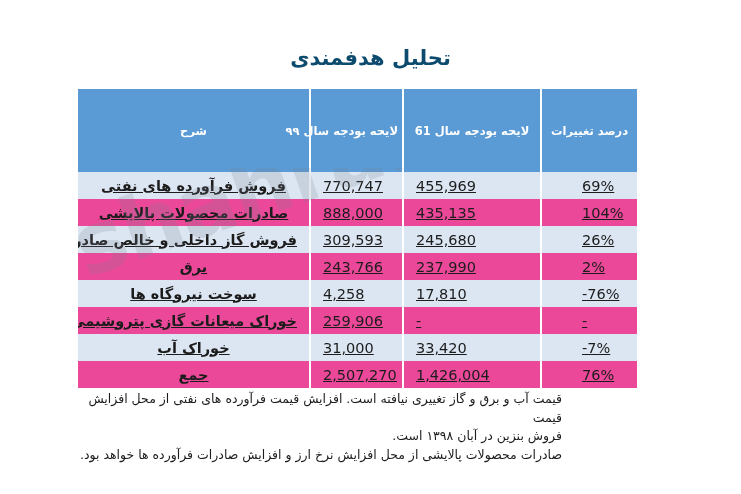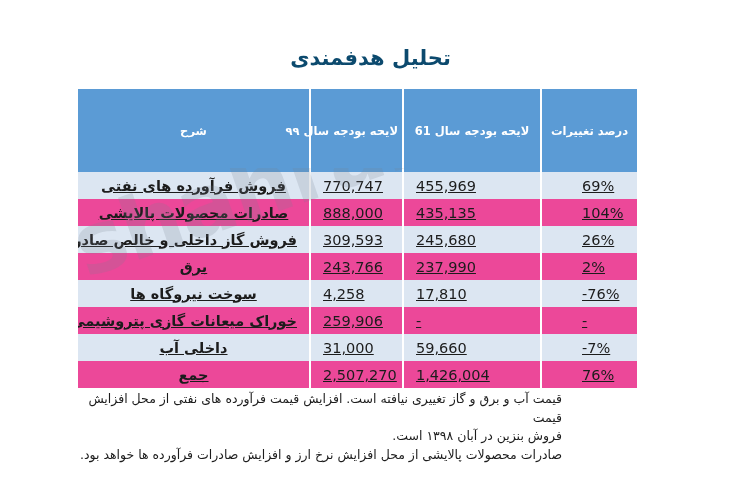--- a/index.html
+++ b/index.html
@@ -201,23 +201,23 @@
           <td class="desc">سوخت نیروگاه ها</td>
         </tr>
         <tr class="even">
           <td class="num">-</td>
           <td class="num">-</td>
           <td class="num">259,906</td>
           <td class="desc">خوراک میعانات گازی پتروشیمی</td>
         </tr>
         <tr class="odd">
           <td class="num">-7%</td>
-          <td class="num">59,660</td>
+          <td class="num">33,420</td>
           <td class="num">31,000</td>
-          <td class="desc">داخلی آب</td>
+          <td class="desc">خوراک آب</td>
         </tr>
         <tr class="even">
           <td class="num">76%</td>
           <td class="num">1,426,004</td>
           <td class="num">2,507,270</td>
           <td class="desc">جمع</td>
         </tr>
       </tbody>
     </table>
   </div>

